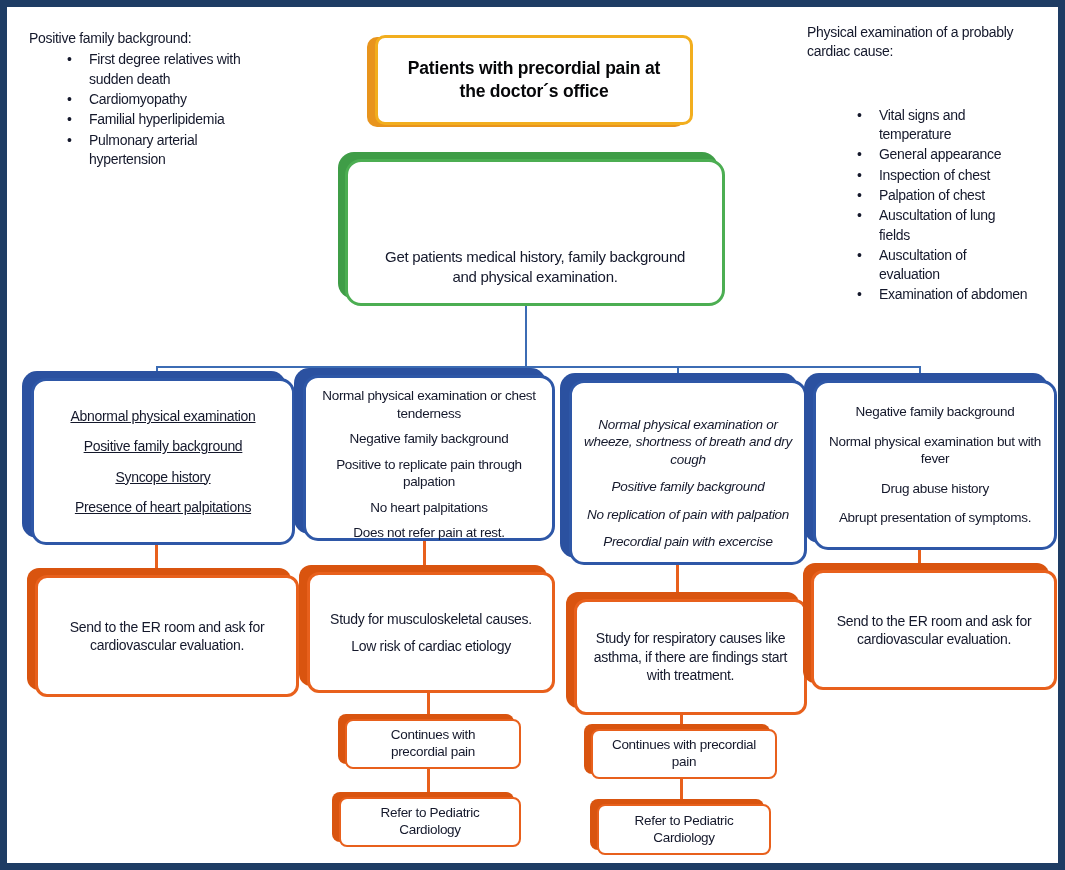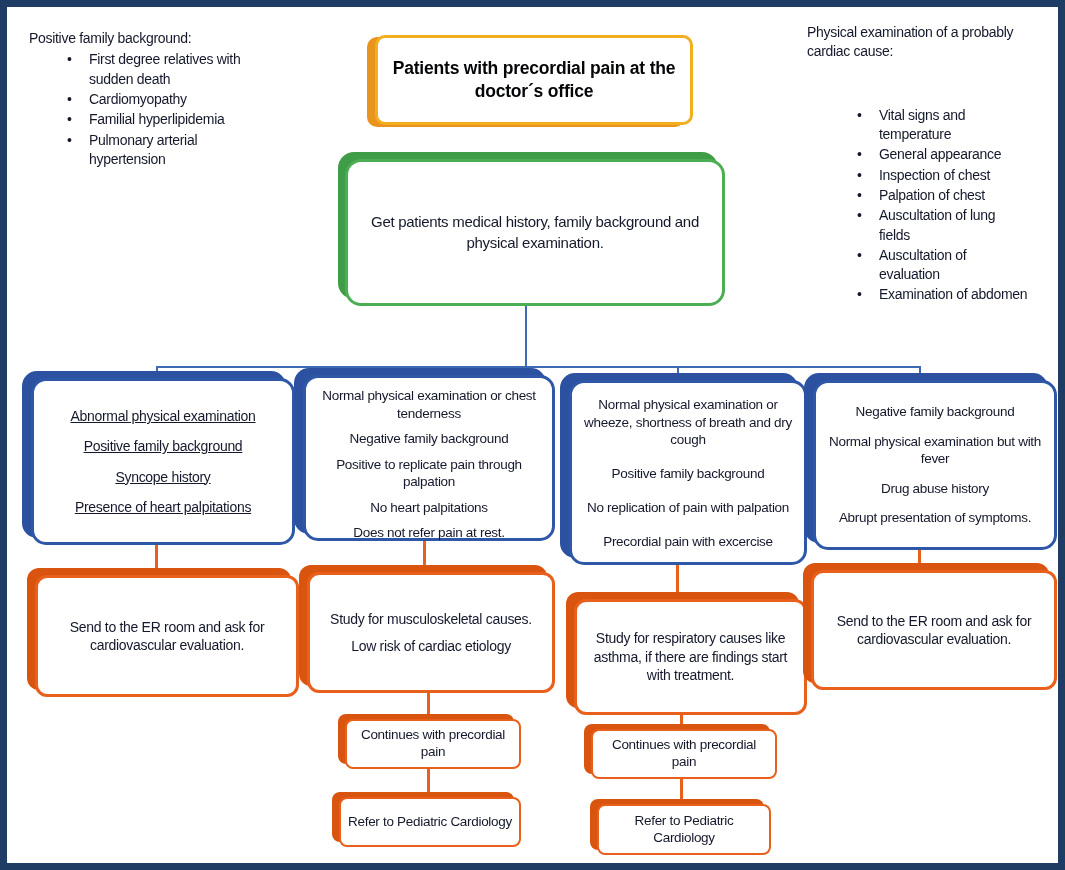--- a/index.html
+++ b/index.html
@@ -26,47 +26,47 @@
   .note-right ul{padding-left:50px;margin-top:44px;}
   .note li{position:relative;padding-left:22px;margin:1px 0;width:170px;}
   .note-right li{width:150px;}
   .note li::before{content:"•";position:absolute;left:0;top:0;}
   
   .box{
     position:absolute;box-sizing:border-box;background:#fff;
     display:flex;flex-direction:column;align-items:center;justify-content:center;
     text-align:center;
   }
-  .box p{margin:0;}
+  .box p{margin:8px;}
   
   .title-box{
     left:368px;top:28px;width:318px;height:90px;
     border:3px solid var(--title-border);border-radius:10px;
     box-shadow:-8px 2px 0 var(--title-shadow);
     font-weight:bold;font-size:17.5px;line-height:1.3;color:#050608;
     padding:4px 14px;letter-spacing:-0.2px;
   }
   
   .green-box{
     left:338px;top:152px;width:380px;height:147px;
     border:3px solid var(--green-border);border-radius:16px;
     box-shadow:-7px -7px 0 var(--green-shadow);
-    font-size:15px;line-height:1.35;padding:8px 16px;
+    font-size:15px;line-height:1.35;padding:8px 16px;justify-content:flex-end;
   }
   
   .blue{
     border:3px solid var(--blue-border);border-radius:15px;
     box-shadow:-9px -7px 0 var(--blue-shadow);
     font-size:13.5px;line-height:1.3;padding:6px 8px;
   }
   .blue p{margin:4px 0;}
   .b1{left:24px;top:371px;width:264px;height:167px;font-size:14px;text-decoration:underline;}
   .b1 p{margin:6px 0;}
   .b2{left:296px;top:368px;width:252px;height:166px;justify-content:flex-start;padding-top:5px;}
-  .b3{left:562px;top:373px;width:238px;height:185px;justify-content:space-between;padding-top:8px;}
+  .b3{left:562px;top:373px;width:238px;height:185px;justify-content:flex-end;padding-top:8px;font-style:italic;}
   .b3 p{margin:5px 0;}
   .b4{left:806px;top:373px;width:244px;height:170px;}
   .b4 p{margin:6px 0;}
   
   .orange{
     border:3px solid var(--orange-border);border-radius:12px;
     box-shadow:-8px -7px 0 var(--orange-shadow);
     font-size:14px;line-height:1.32;padding:6px 12px;
   }
   .orange p{margin:4px 0;}

